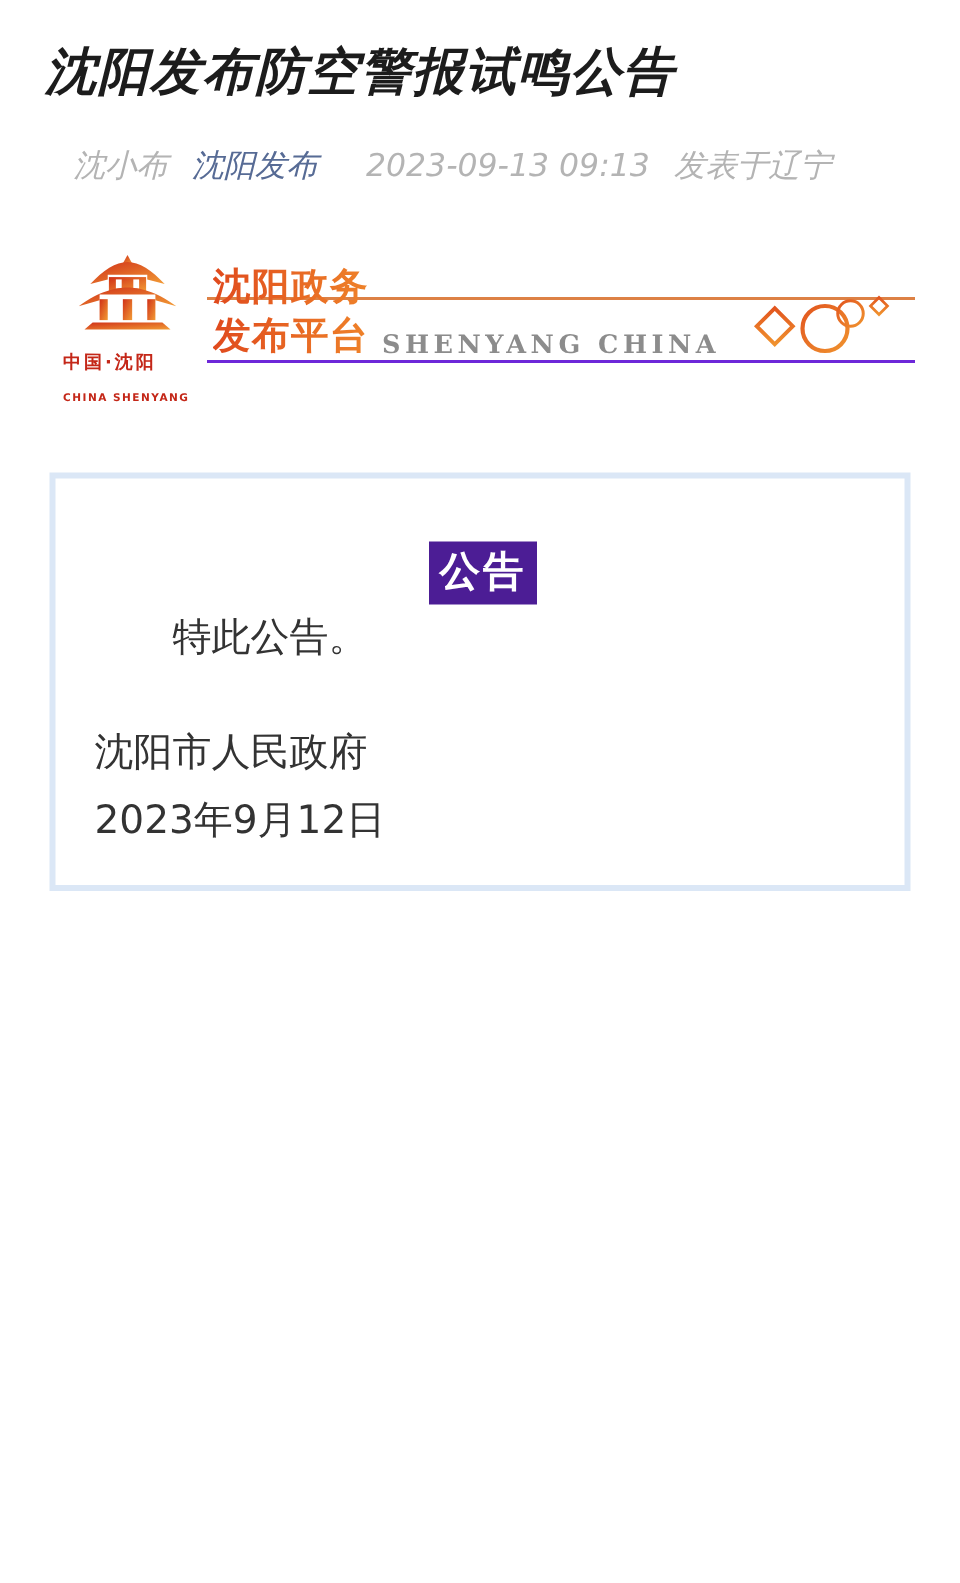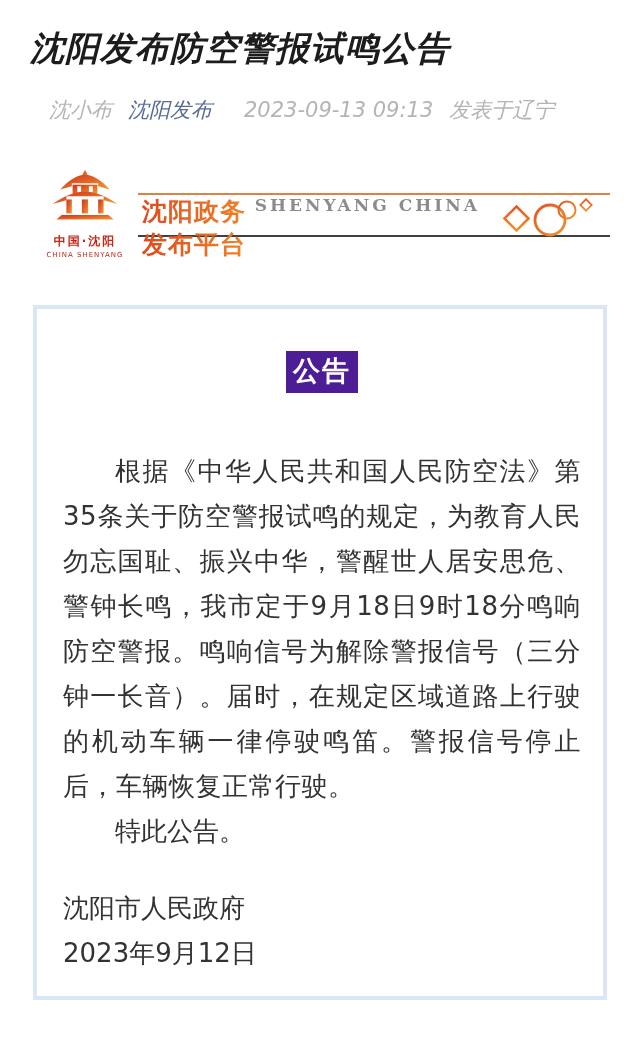--- a/index.html
+++ b/index.html
@@ -23,34 +23,34 @@
   .byline .author { margin-right: 16px; color: #b4b4b4; margin-left: 19px; }
   .byline .account { margin-right: 16px; color: #576b95; font-weight: 500; }
   .byline .timestamp { margin-right: 16px; color: #b4b4b4; margin-left: 16px; }
   .byline .location { color: #b4b4b4; }
 
   
   .banner {
     margin-top: 46px; padding-left: 42px; padding-right: 30px;
     display: flex; align-items: center;
   }
-  .logo { width: 86px; flex: 0 0 auto; text-align: center; }
+  .logo { width: 86px; flex: 0 0 auto; }
   .logo svg { display: block; margin: 0 auto; }
   .logo-cn {
     font-size: 12px; font-weight: 700; color: #c42718;
     letter-spacing: 2px; margin-top: 1px;
   }
   .logo-en {
-    font-size: 7px; font-weight: 400; color: #c42718;
-    letter-spacing: 1px; margin-top: 1px;
+    font-size: 7px; font-weight: 700; color: #c42718;
+    letter-spacing: 1px; margin-top: 11px;
   }
   .strip {
     flex: 1 1 auto; margin-left: 10px; height: 44px;
-    border-top: 2px solid #dd8145; border-bottom: 2px solid #404040;
-    display: flex; align-items: flex-start; padding: 0 4px;
+    border-top: 2px solid #dd8145; border-bottom: 2px solid #6d28d9;
+    display: flex; align-items: flex-end; padding: 0 4px;
   }
   .platform-cn {
     font-size: 25px; font-weight: 700; letter-spacing: 1px;
     background: linear-gradient(90deg, #e04a1d, #f0872a);
     -webkit-background-clip: text; background-clip: text;
     color: transparent;
   }
   .platform-en {
     margin-left: auto; margin-right: 22px;
     font-family: "DejaVu Serif", "Liberation Serif", serif;
@@ -149,19 +149,18 @@
         <rect x="80" y="6" width="8" height="8" transform="rotate(45 84 10)" fill="none" stroke="url(#og)" stroke-width="1.8"></rect>
       </svg>
     </span>
   </div>
 </div>
 
 <div class="notice-box">
   <div class="label-row">
     <span class="notice-label">公告</span>
   </div>
-  <p class="notice-body">根据《中华人民共和国人民防空法》第35条关于防空警报试鸣的规定，为教育人民勿忘国耻、振兴中华，警醒世人居安思危、警钟长鸣，我市定于9月18日9时18分鸣响防空警报。鸣响信号为解除警报信号（三分钟一长音）。届时，在规定区域道路上行驶的机动车辆一律停驶鸣笛。警报信号停止后，车辆恢复正常行驶。</p>
   <p class="notice-closing">特此公告。</p>
   <div class="signature-block">
     <div class="sig-name">沈阳市人民政府</div>
     <div class="sig-date">2023年9月12日</div>
   </div>
 </div>
 
 </body></html>

